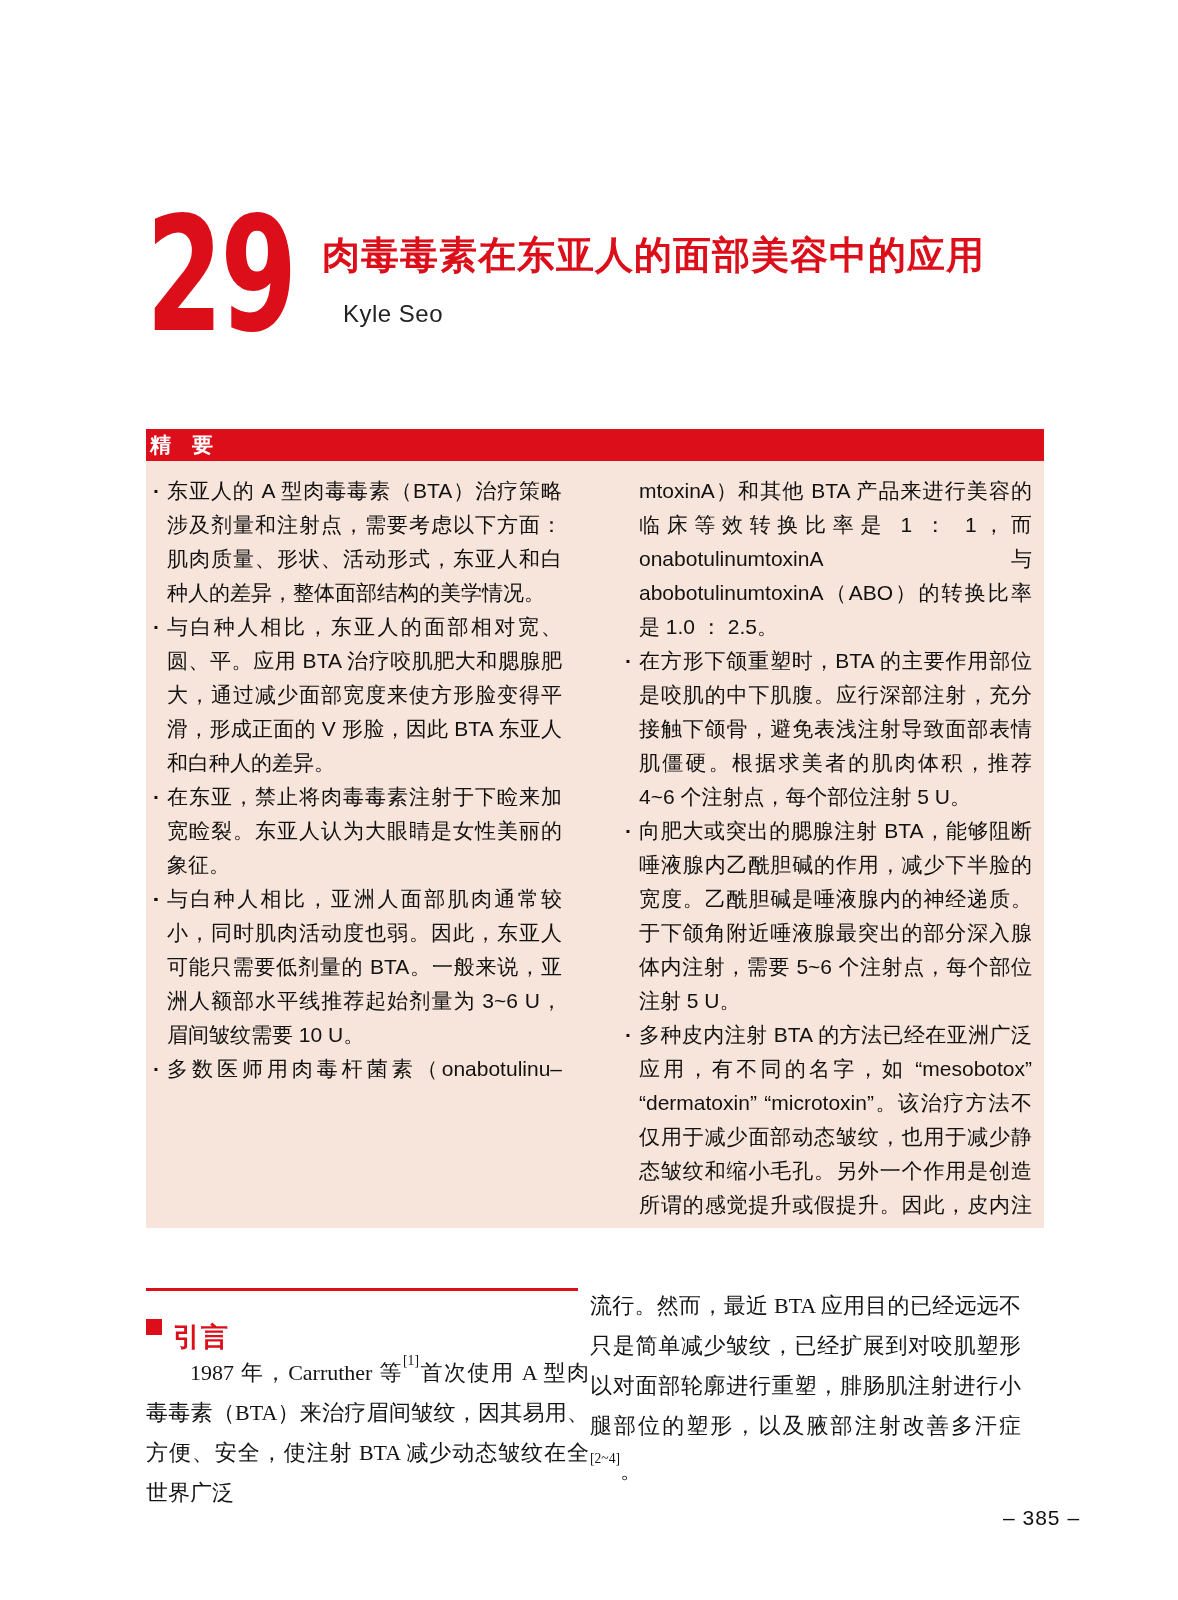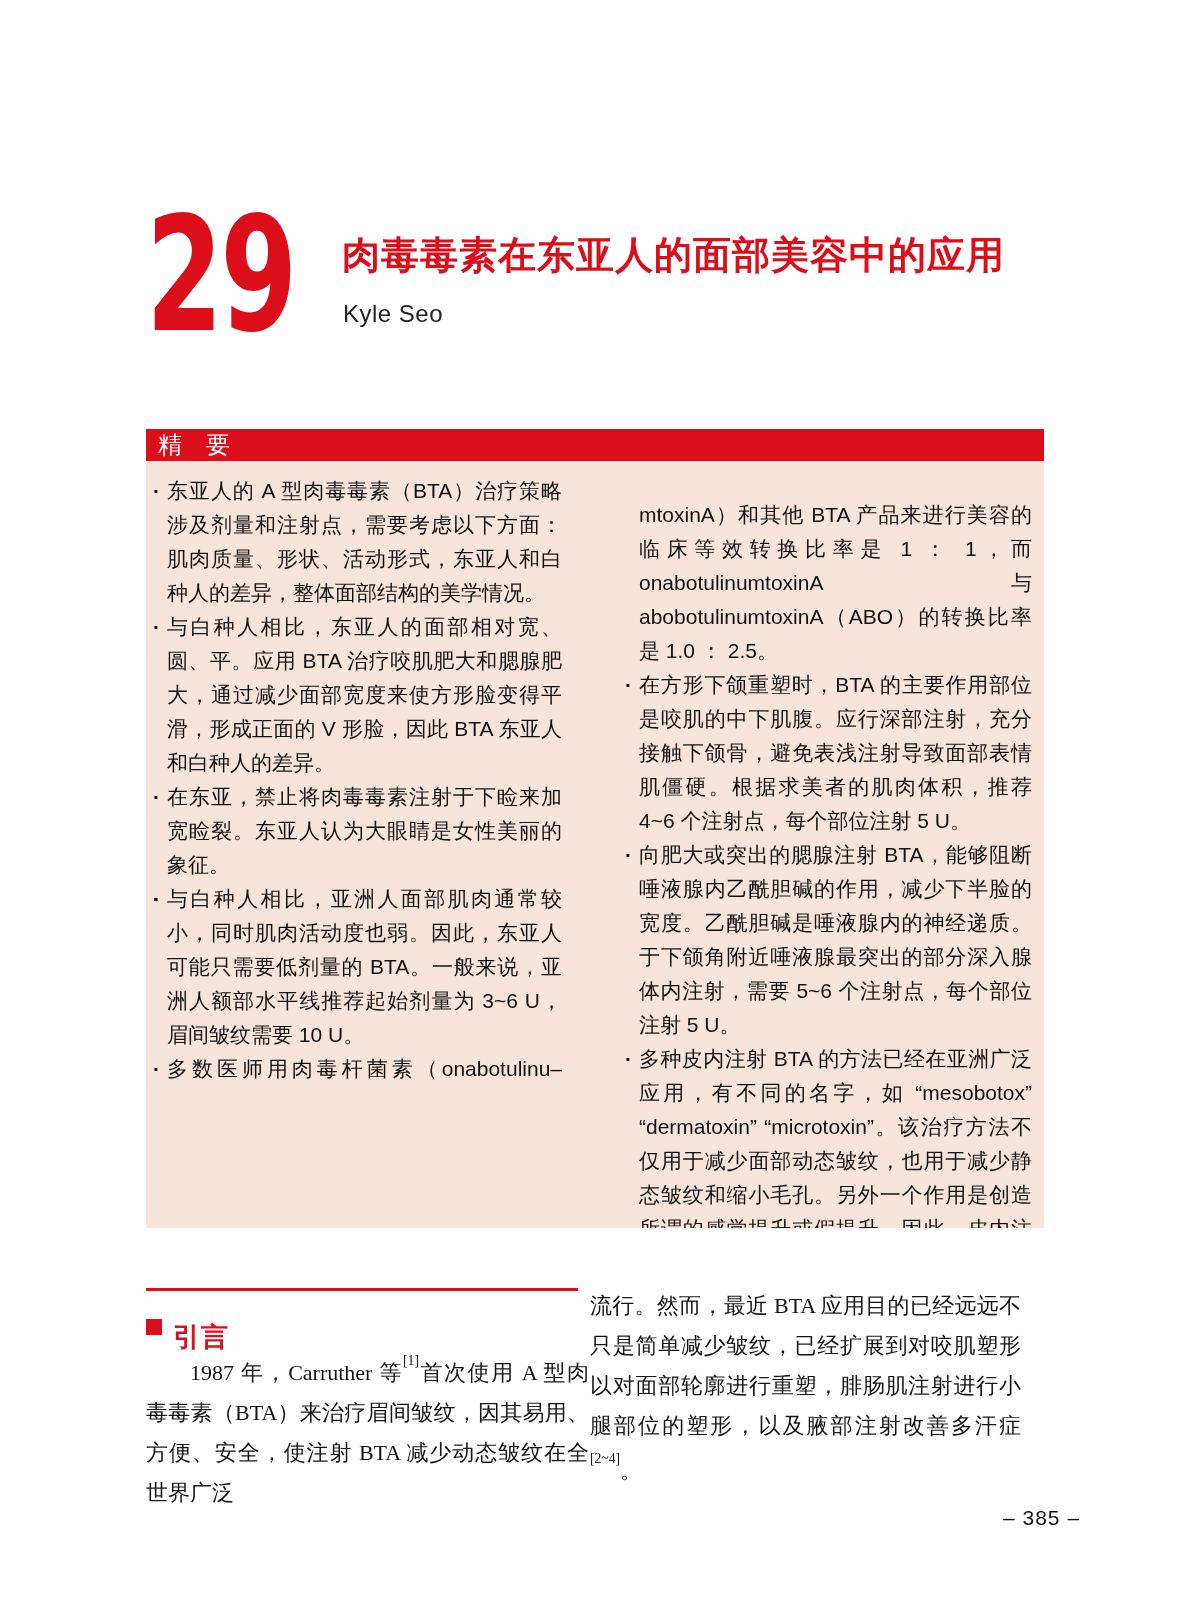--- a/index.html
+++ b/index.html
@@ -19,51 +19,51 @@
   
   .chapter-number{
     position:absolute;left:146px;top:196px;
     font-family:"DejaVu Sans","Liberation Sans",sans-serif;
     font-size:158px;font-weight:bold;line-height:1;
     color:var(--red);
     transform:scaleX(0.70);transform-origin:left top;
     letter-spacing:-4px;
   }
   .chapter-title{
-    position:absolute;left:342px;top:230px;
+    position:absolute;left:322px;top:230px;
     font-family:"Liberation Serif","DejaVu Serif",serif;
     font-size:38px;font-weight:bold;letter-spacing:1px;
     color:var(--red);white-space:nowrap;
   }
   .chapter-author{
     position:absolute;left:343px;top:300px;
     font-size:24px;color:#222222;letter-spacing:0.5px;
   }
   
   .summary{
     position:absolute;left:146px;top:429px;width:898px;
   }
   .summary-header{
     height:32px;background:var(--red);
     display:flex;align-items:center;
-    padding-left:12px;
-    color:#ffffff;font-size:24px;font-weight:normal;
+    padding-left:4px;
+    color:#ffffff;font-size:21px;font-weight:bold;
   }
   .summary-body{
     background:var(--pink);
     height:767px;
     padding:13px 12px 0 6px;
     display:flex;
     font-size:21px;line-height:34px;
     color:#121212;
     text-align:justify;
     overflow:hidden;
   }
   .sum-col-a{width:410px;margin-right:62px;flex:none;}
-  .sum-col-b{flex:1;margin-top:24px;}
+  .sum-col-b{flex:1;}
   .sum-item{position:relative;padding-left:15px;}
   .sum-item .dot{
     position:absolute;left:1px;top:0;
     font-weight:bold;
   }
   .sum-item.justify-last{text-align-last:justify;}
   
   .intro-rule{
     position:absolute;left:146px;top:1288px;
     width:432px;height:3px;background:var(--red);

